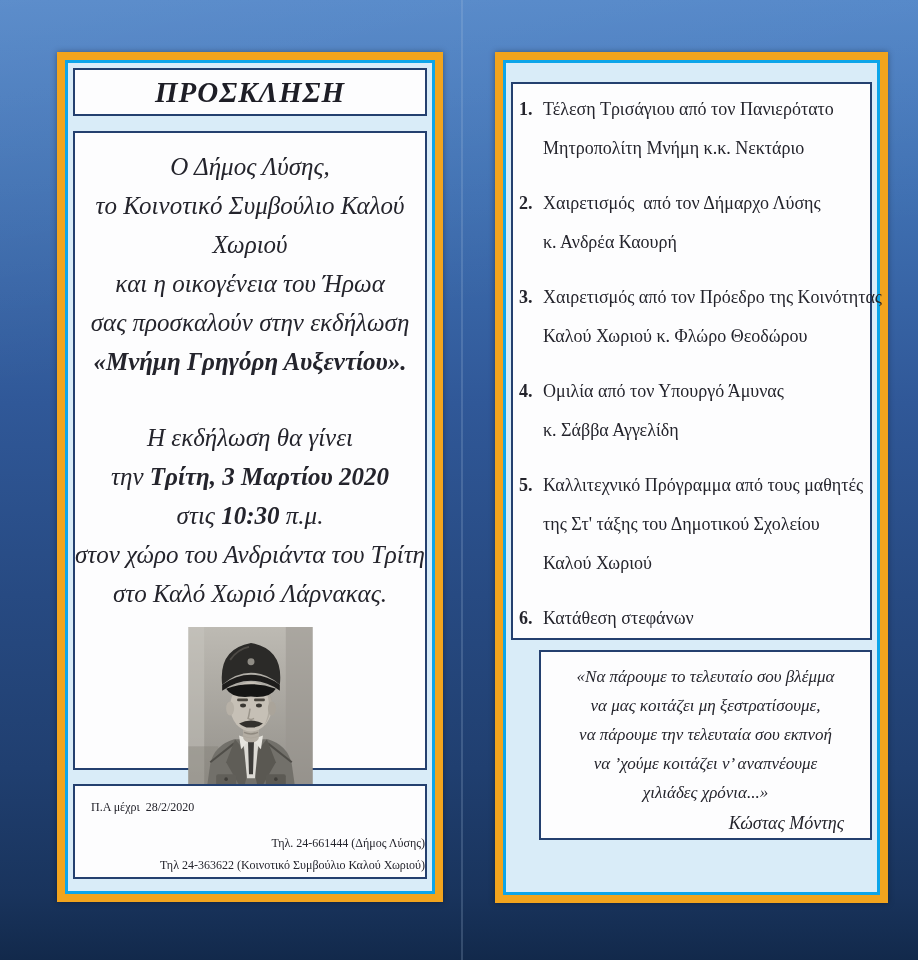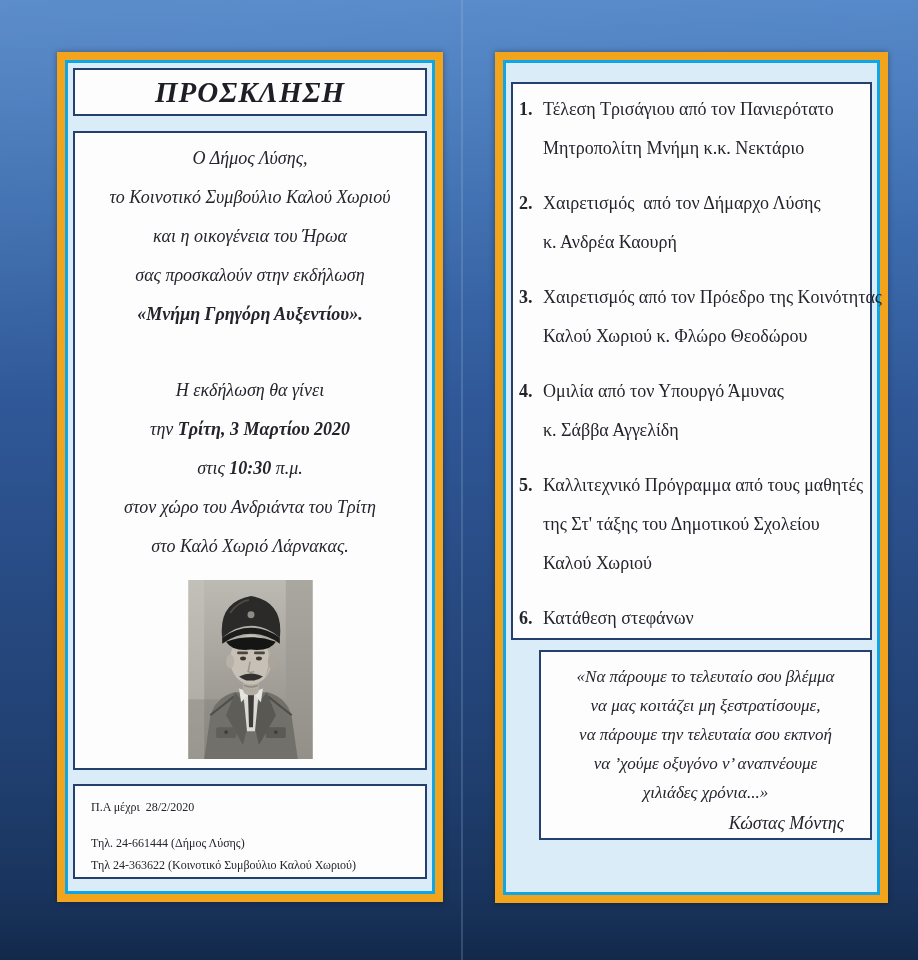--- a/index.html
+++ b/index.html
@@ -37,39 +37,39 @@
   .title-box{
     height:48px;display:flex;align-items:center;justify-content:center;
   }
   .title-box h1{
     margin:0;font-size:29px;font-weight:bold;letter-spacing:1px;color:#1e1e26;
   }
   .title-italic h1{font-style:italic;}
   
   .main-box{
     height:639px;margin-top:15px;
-    text-align:center;font-style:italic;font-size:18px;
-    padding-top:6px;
+    text-align:center;font-style:italic;font-size:25px;
+    padding-top:14px;
   }
   .inv-line{margin:0;line-height:39px;white-space:pre-wrap;}
   .inv-line.bold{font-weight:bold;}
   .inv-line .b{font-weight:bold;}
   .ev-start{margin-top:37px;}
   .photo{
     width:125px;height:179px;margin:14px auto 0;
     display:block;
   }
   .footer-box{
     height:95px;margin-top:14px;
     font-size:12px;text-align:left;
     padding:10px 0 4px 16px;
   }
   .footer-box p{margin:0;white-space:pre-wrap;}
   .deadline{line-height:22px;margin-bottom:14px !important;}
-  .phone{line-height:22px;white-space:nowrap !important;}
+  .phone{line-height:22px;white-space:nowrap !important;text-align:right;}
   
   .list-box{
     height:558px;margin-top:14px;
     font-size:18px;
     padding:6px 4px 0 6px;
   }
   .prog-item{display:flex;margin:0 0 16px 0;}
   .prog-item .num{font-weight:bold;width:24px;flex:none;line-height:39px;}
   .prog-item .lines{flex:1;min-width:0;}
   .iline{display:block;line-height:39px;white-space:pre;}
@@ -226,21 +226,21 @@
               <span class="iline">Κατάθεση στεφάνων</span>
             </span>
           </div>
 
         </div>
 
         <div class="box quote-box">
           <p>«Να πάρουμε το τελευταίο σου βλέμμα</p>
           <p>να μας κοιτάζει μη ξεστρατίσουμε,</p>
           <p>να πάρουμε την τελευταία σου εκπνοή</p>
-          <p>να ’χούμε οξυγόνο ν’ αναπνέουμε</p>
+          <p>να ’χούμε κοιτάζει ν’ αναπνέουμε</p>
           <p>χιλιάδες χρόνια...»</p>
           <p class="quote-author">Κώστας Μόντης</p>
         </div>
 
       </div>
     </div>
   </section>
 </div>
 
 </body></html>

